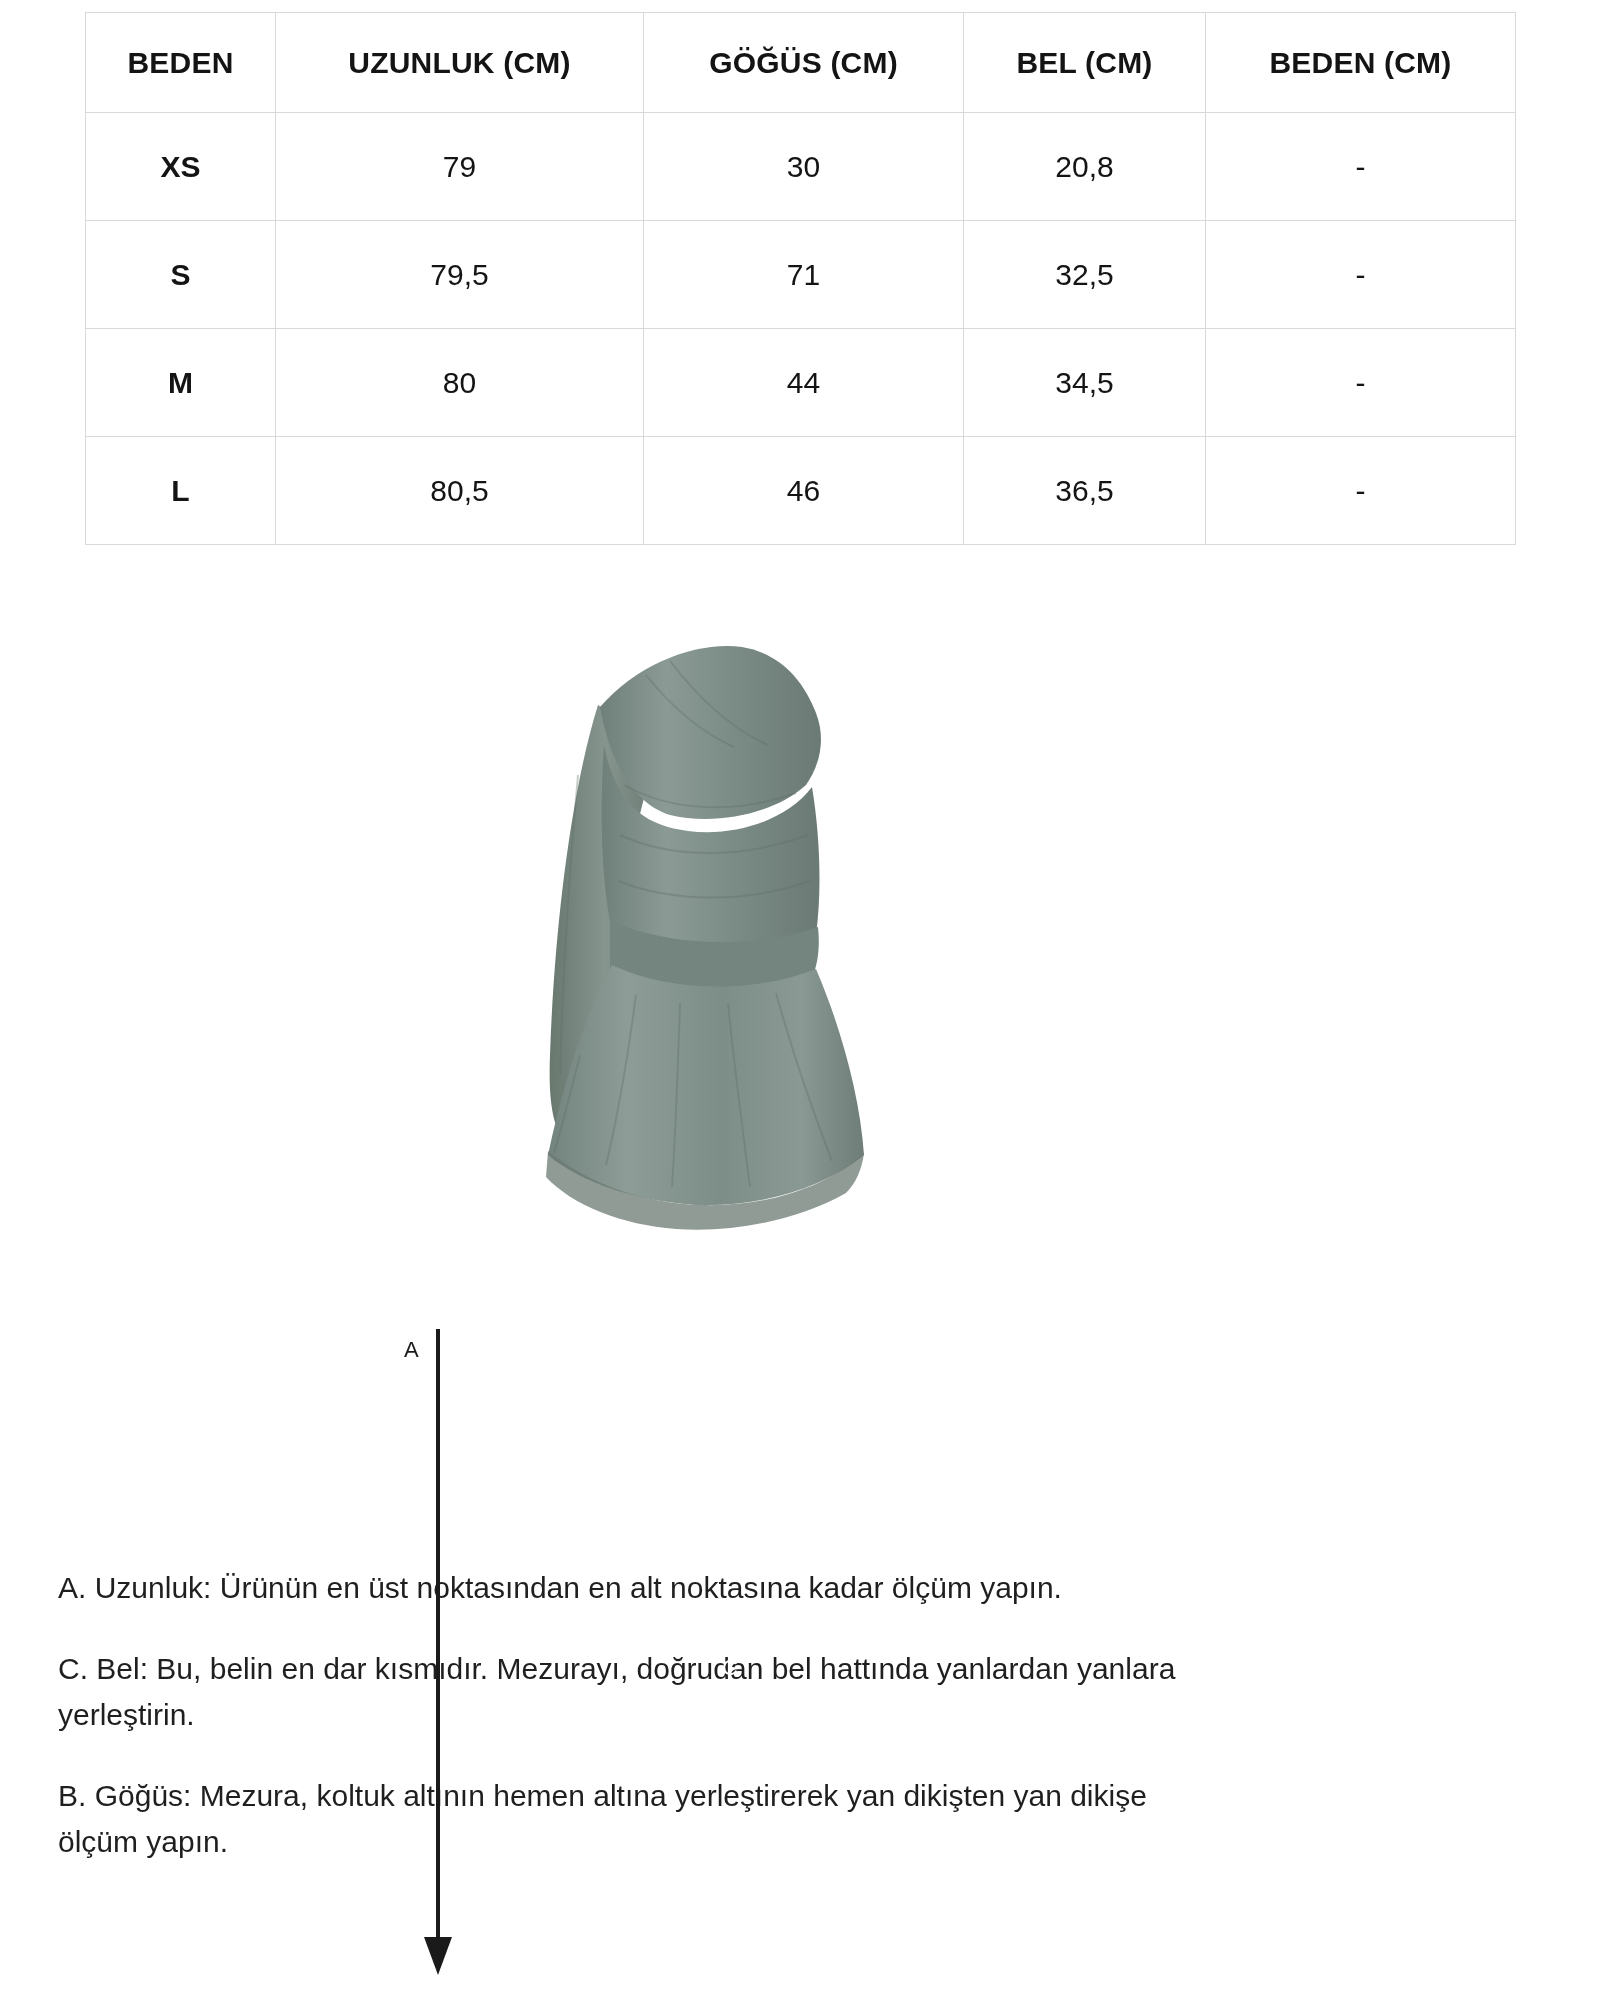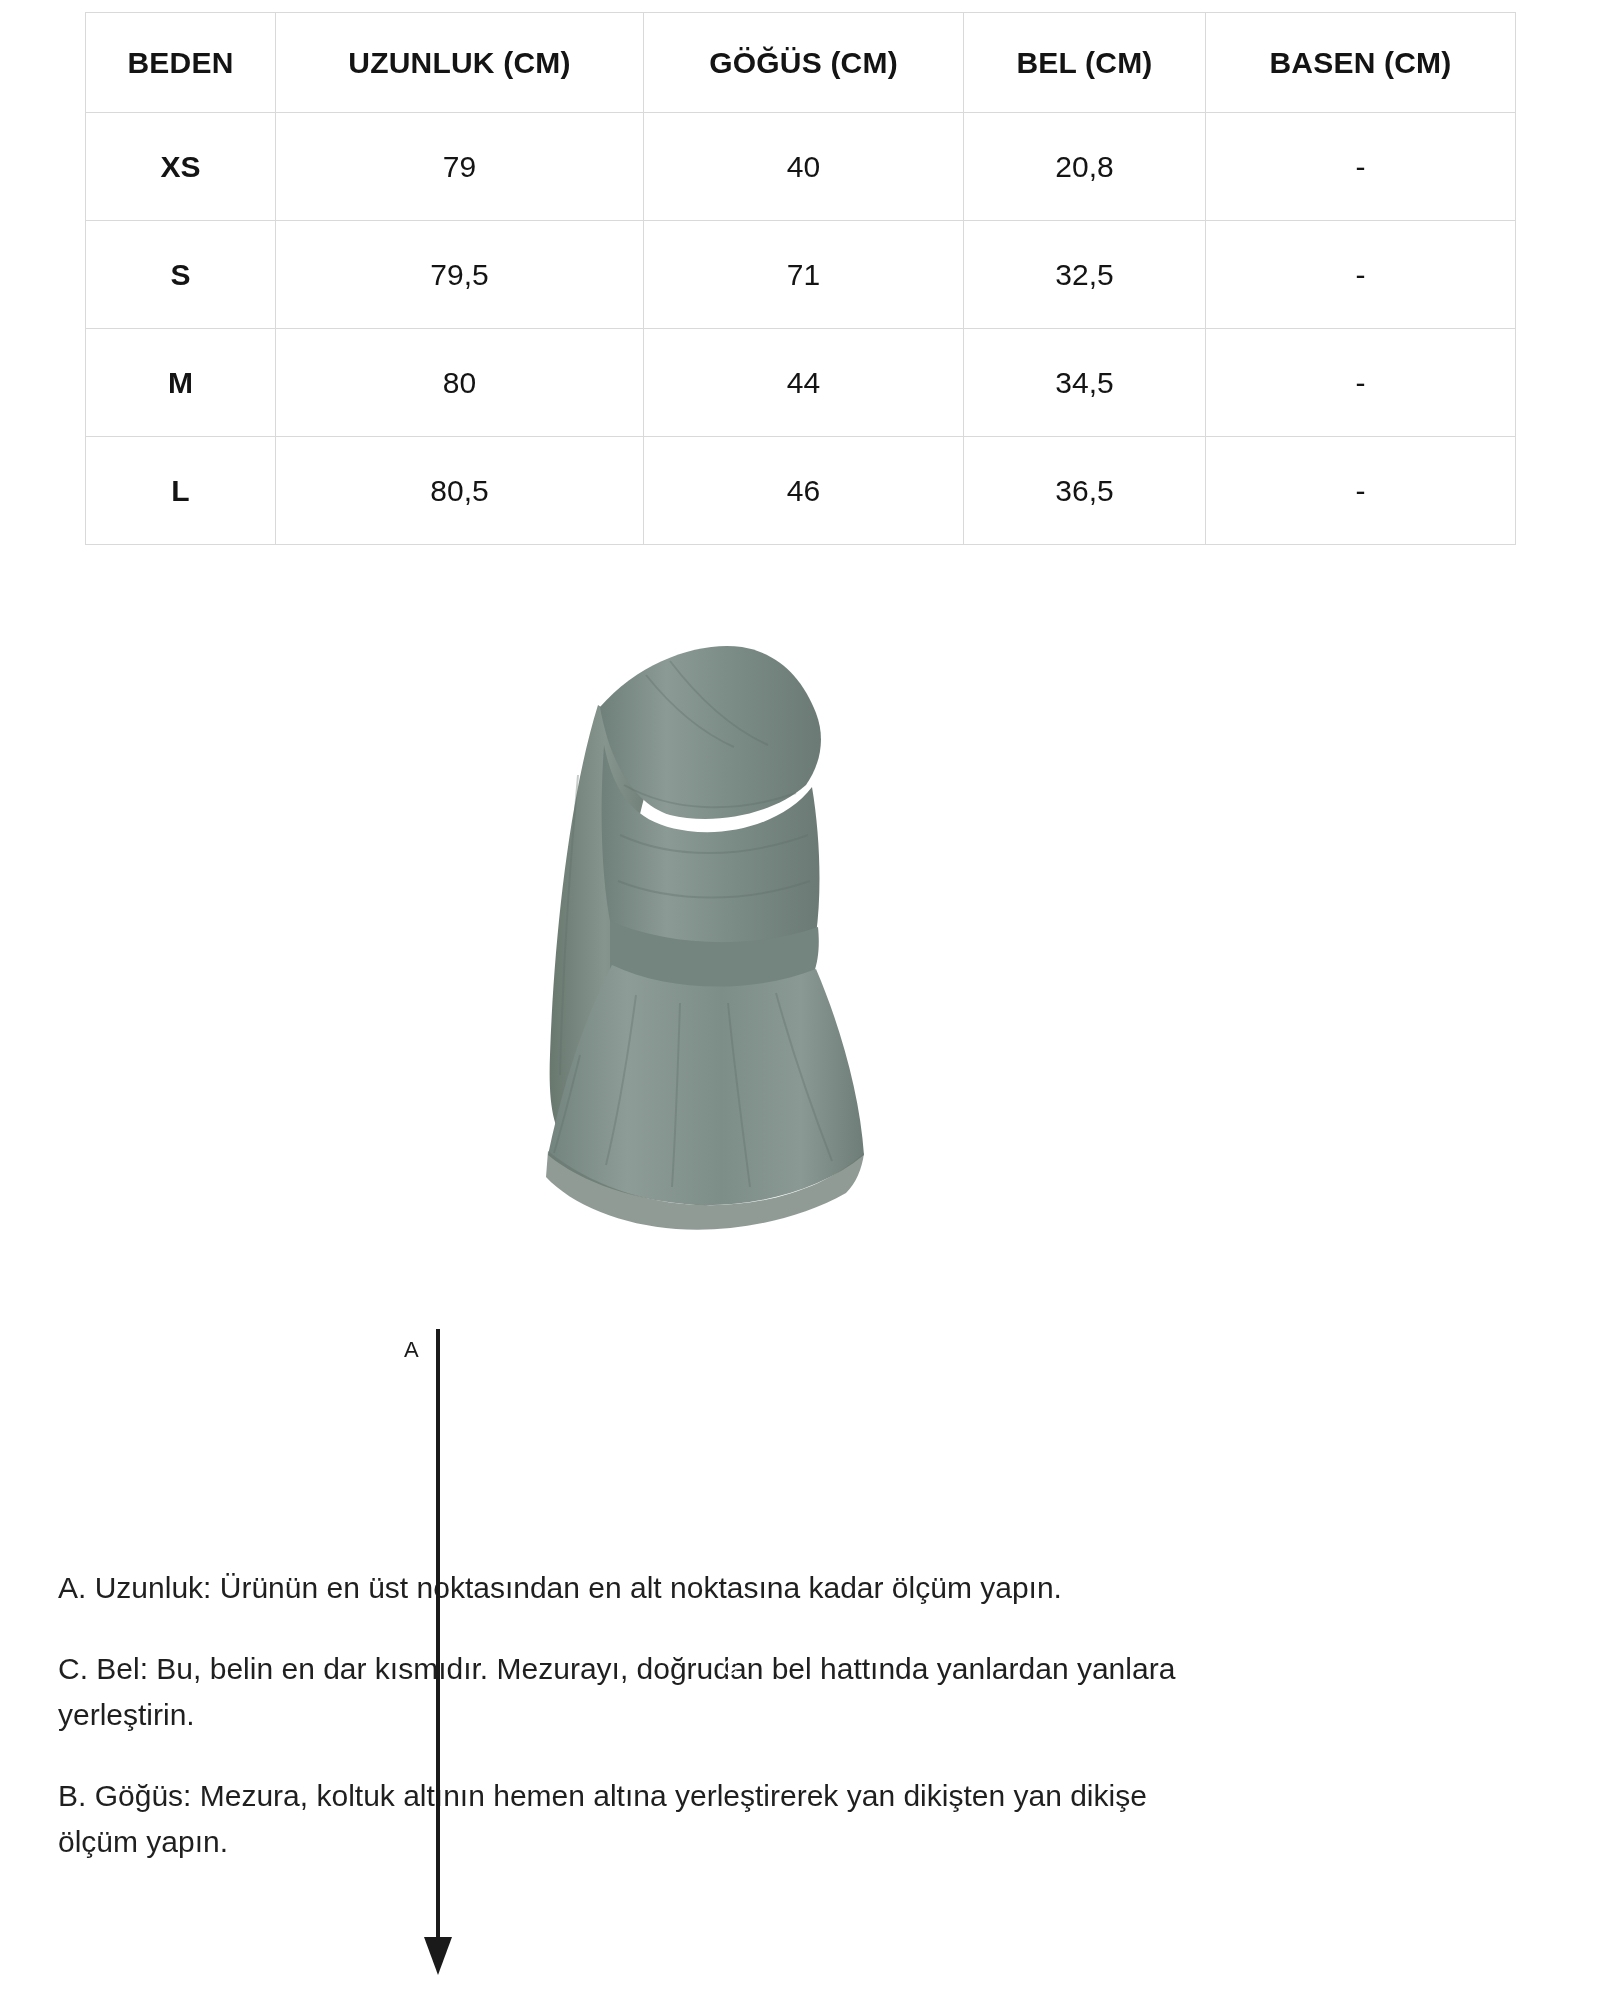--- a/index.html
+++ b/index.html
@@ -124,28 +124,28 @@
           <col class="c2">
           <col class="c3">
           <col class="c4">
       </colgroup>
       <thead>
         <tr>
           <th>BEDEN</th>
           <th>UZUNLUK (CM)</th>
           <th>GÖĞÜS (CM)</th>
           <th>BEL (CM)</th>
-          <th>BASEN (CM)</th>
+          <th>BEDEN (CM)</th>
         </tr>
       </thead>
       <tbody>
         <tr>
           <td class="size-label">XS</td>
           <td>79</td>
-          <td>40</td>
+          <td>30</td>
           <td>20,8</td>
           <td>-</td>
         </tr>
         <tr>
           <td class="size-label">S</td>
           <td>79,5</td>
           <td>71</td>
           <td>32,5</td>
           <td>-</td>
         </tr>

